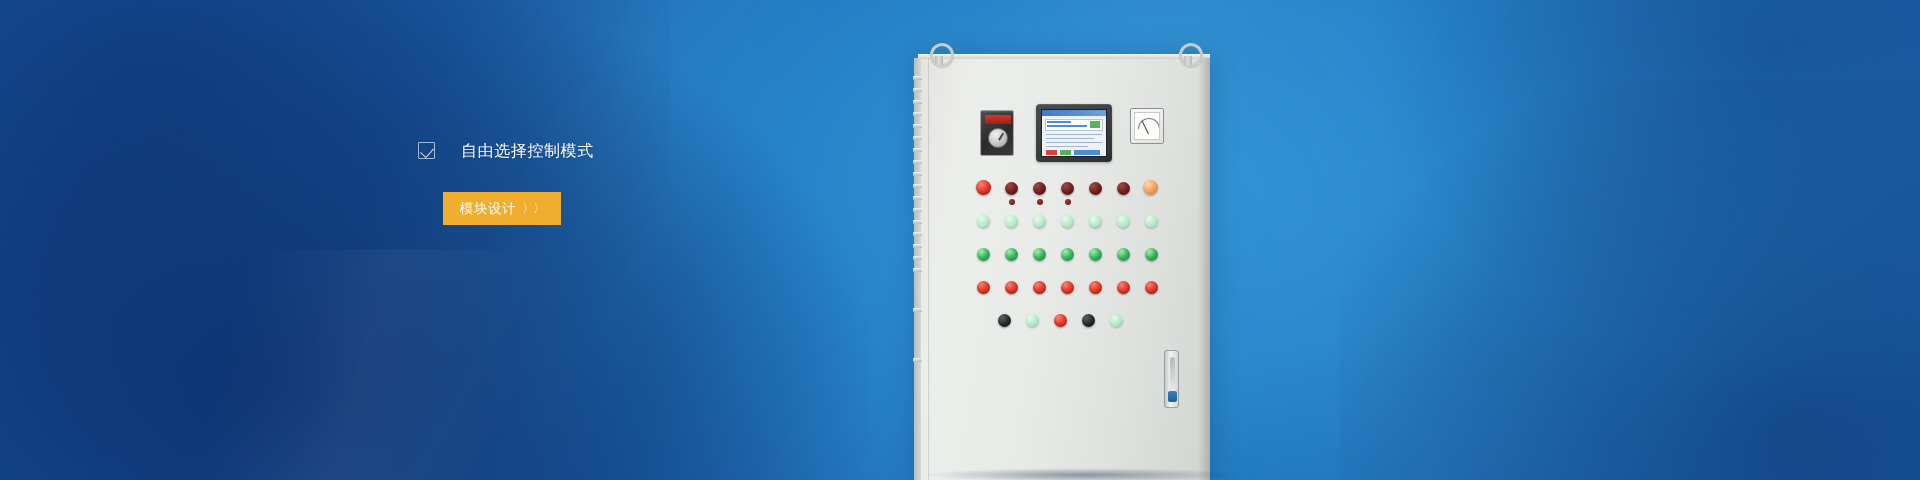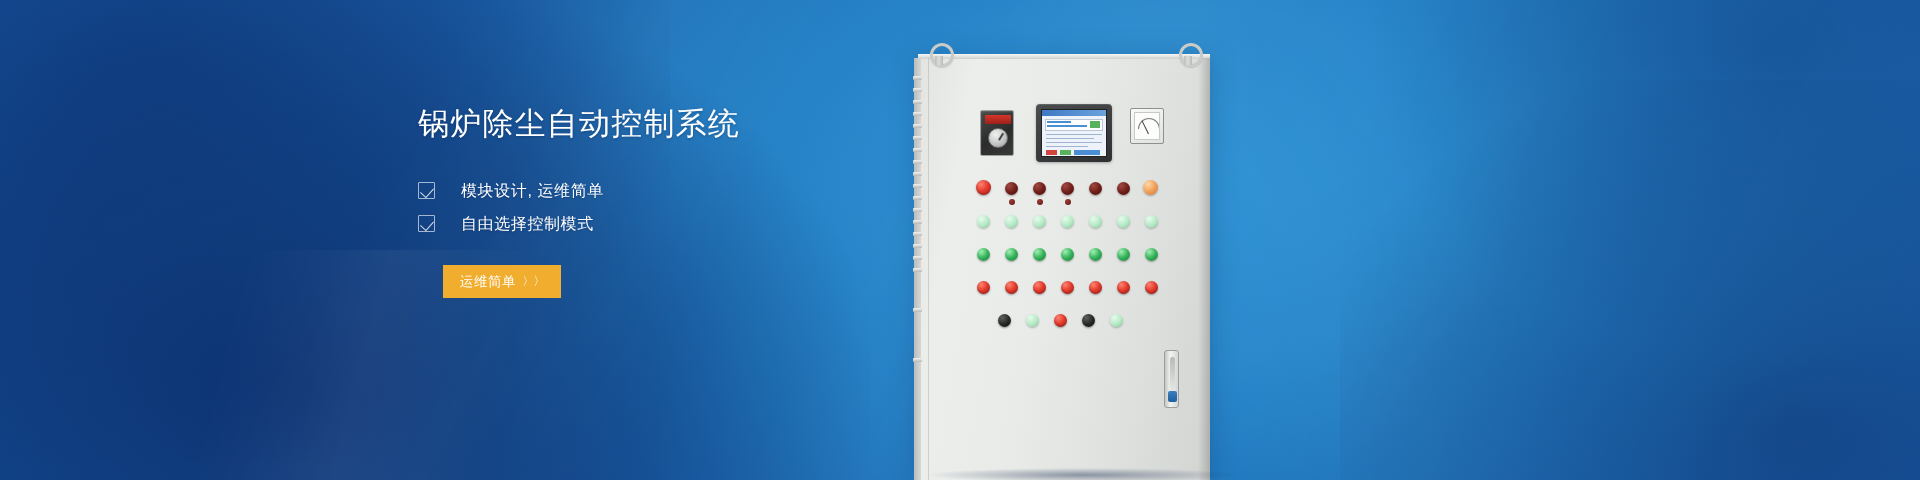--- a/index.html
+++ b/index.html
@@ -250,39 +250,34 @@
 
   <div class="vig-tl"></div>
   <div class="vig-bl"></div>
   <div class="vig-tr"></div>
   <div class="vig-br"></div>
   <div class="streaks"></div>
   <div class="streak-low"></div>
 
   <div class="content">
 
-    <div class="headline">锅炉除尘自动控制系统</div>
 
     <div class="feature-list">
 
-      <div class="feature-row">
-        <span class="chk"></span>
-        <span class="feature-text">模块设计, 运维简单</span>
-      </div>
 
       <div class="feature-row">
         <span class="chk"></span>
         <span class="feature-text">自由选择控制模式</span>
       </div>
 
 
     </div>
 
     <button class="cta">
-      <span>运维简单</span>
+      <span>模块设计</span>
       <span class="arrow">〉〉</span>
     </button>
 
   </div>
 
   <div class="photo">
 
     <div class="eye eye-l"></div>
     <div class="eye eye-r"></div>
 

